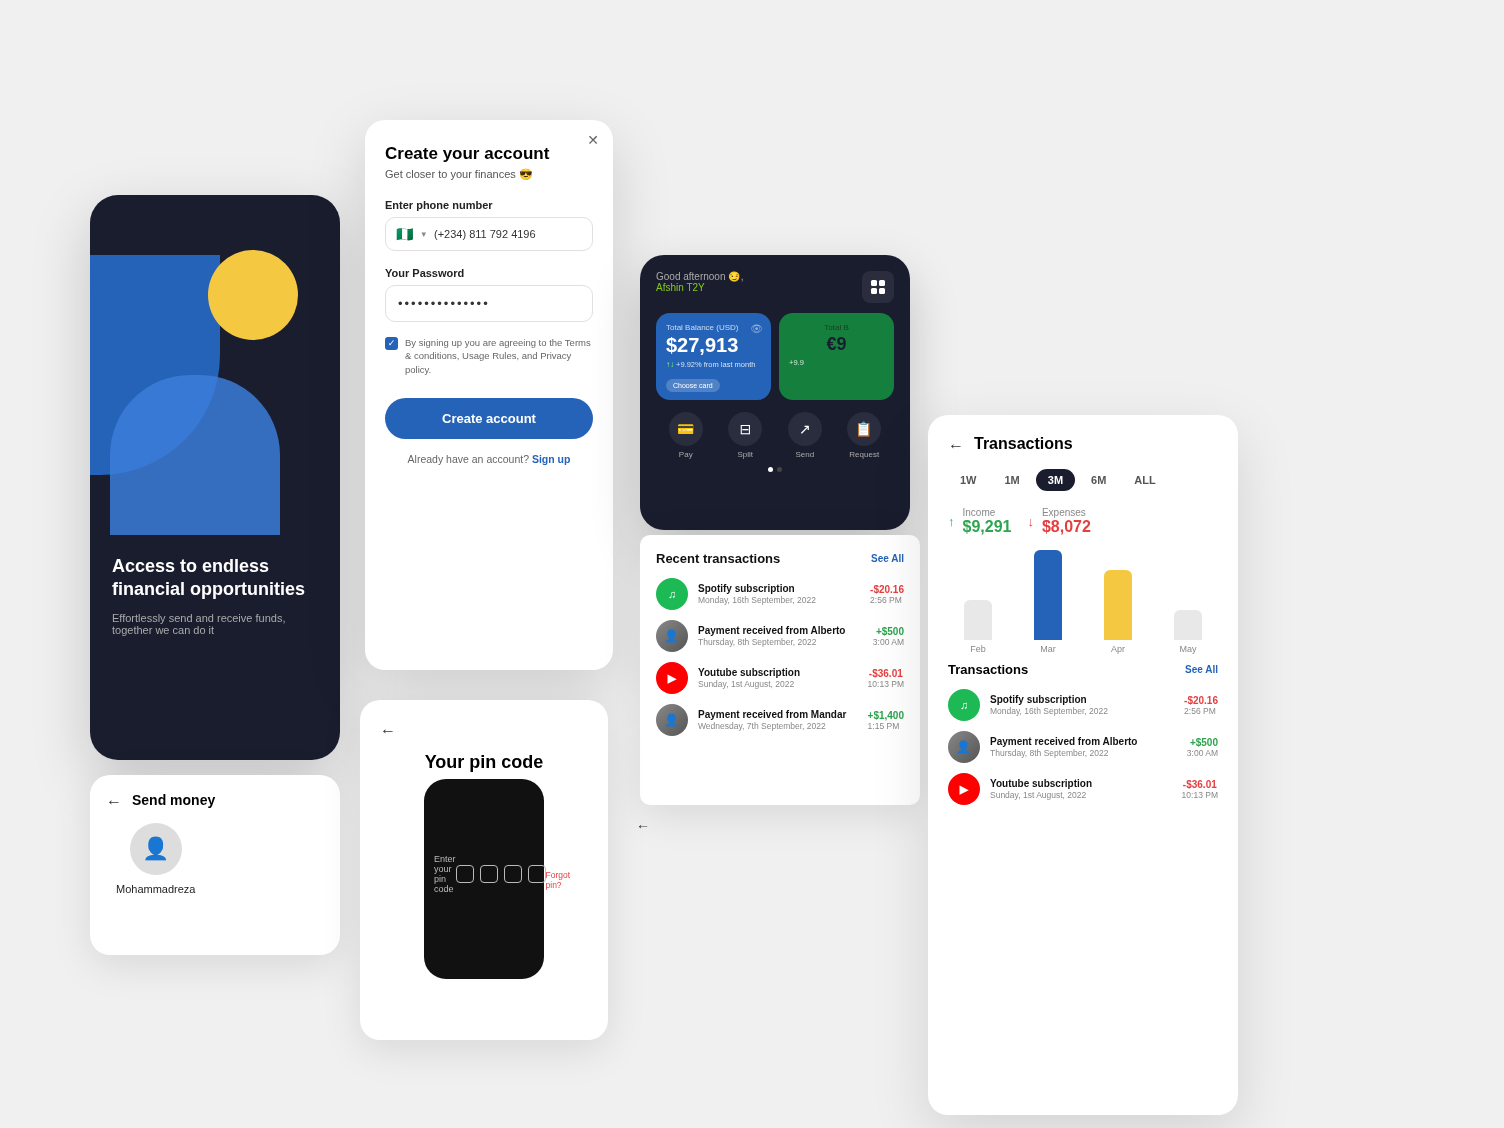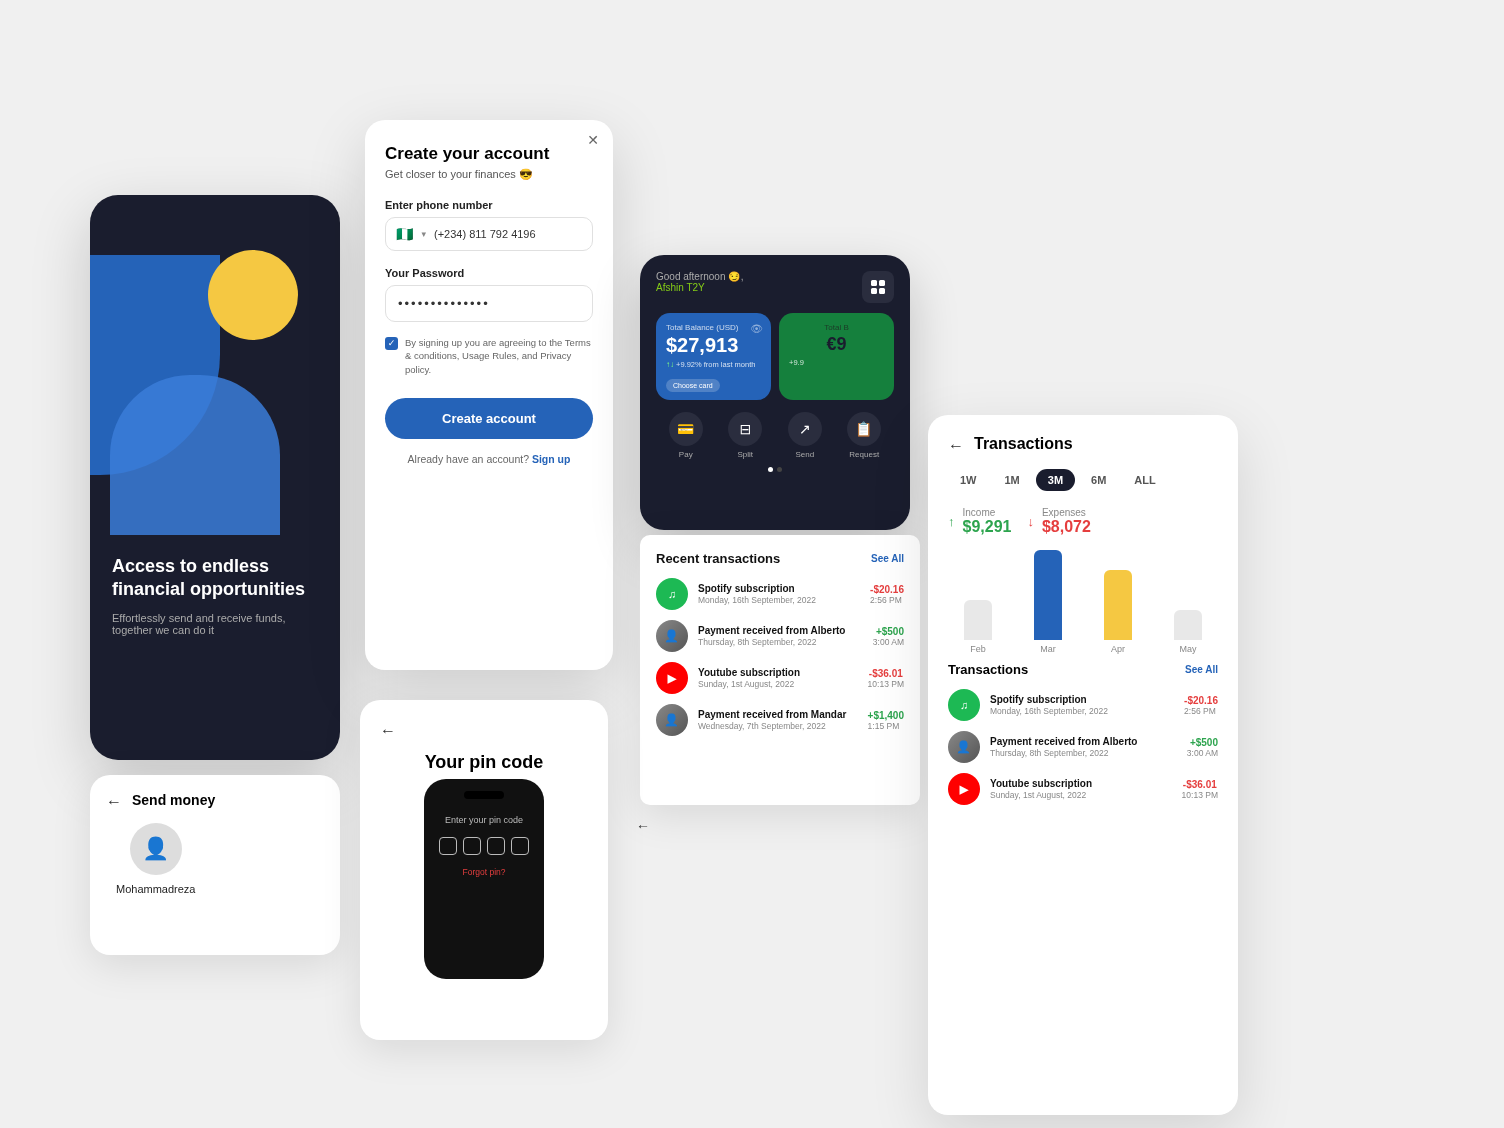--- a/index.html
+++ b/index.html
@@ -455,21 +455,21 @@
       display: flex;
       flex-direction: column;
       align-items: center;
     }
     .pin-back-arrow { align-self: flex-start; font-size: 16px; color: #333; margin-bottom: 14px; cursor: pointer; }
     .pin-title { font-size: 18px; font-weight: 700; margin-bottom: 6px; }
     .phone-frame {
       width: 120px; height: 200px;
       background: #111;
       border-radius: 22px;
-      display: flex; flex-direction: column; align-items: center;
+      display: flex; flex-direction: row; align-items: center;
       padding: 12px 10px 10px;
       position: relative;
     }
     .notch {
       width: 40px; height: 8px;
       background: #000;
       border-radius: 4px;
       margin-bottom: 16px;
     }
     .pin-label-inner { font-size: 9px; color: #bbb; margin-bottom: 12px; }

